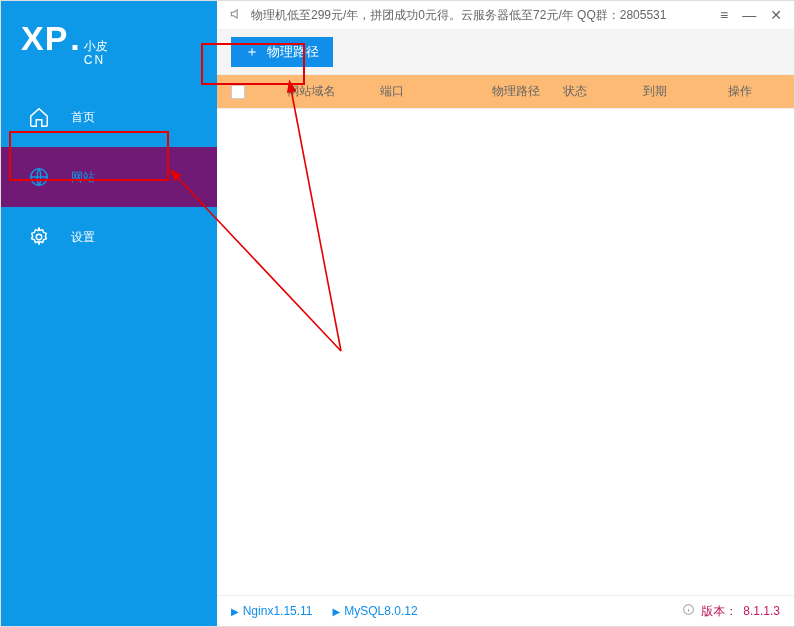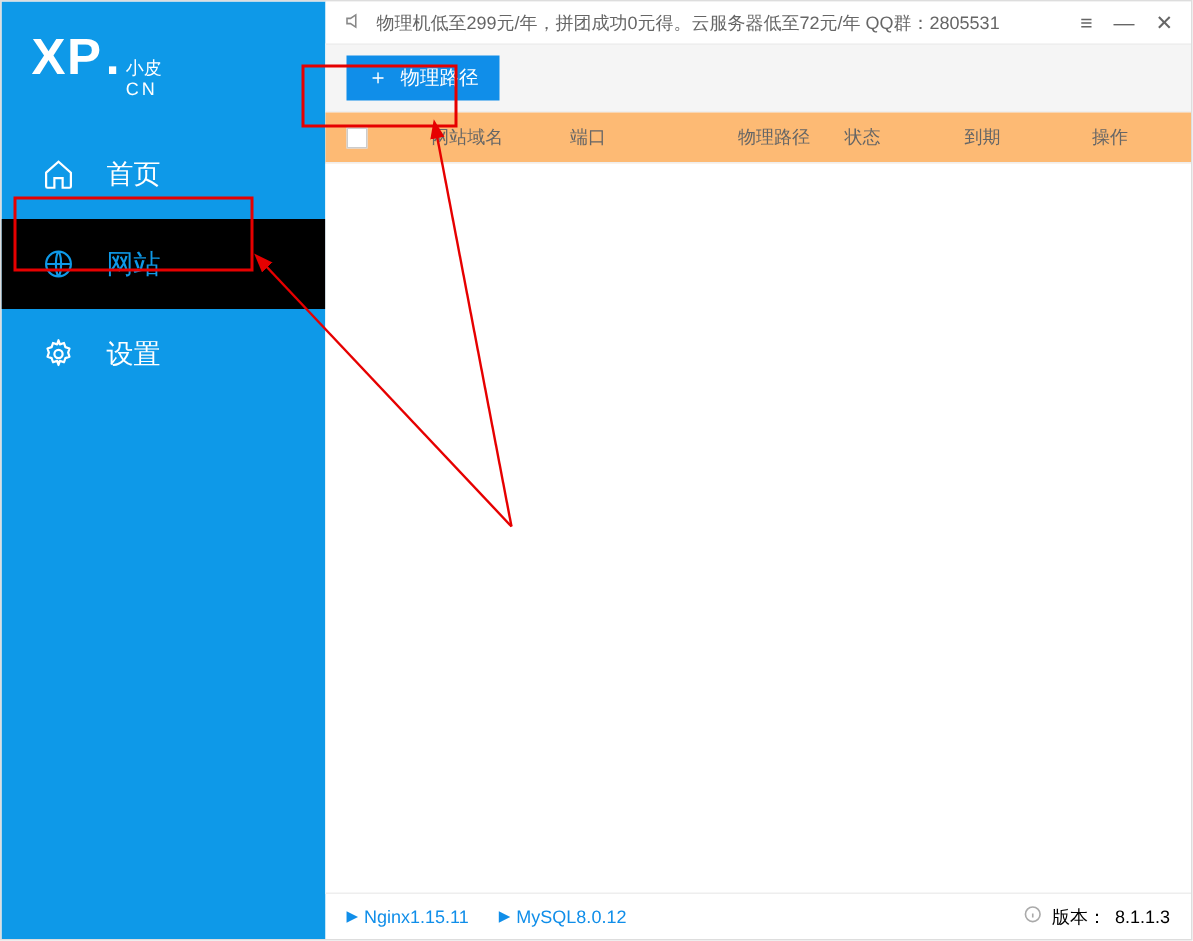--- a/index.html
+++ b/index.html
@@ -7,22 +7,22 @@
     
     .sidebar { width: 216px; height: 100%; background: #0e99e8; float: left; color: #fff; }
     .logo { padding: 18px 20px 20px; display: flex; align-items: baseline; }
     .logo-xp { font-size: 34px; font-weight: 700; letter-spacing: 1px; }
     .logo-dot { font-size: 34px; font-weight: 700; margin: 0 4px 0 2px; }
     .logo-sub { display: flex; flex-direction: column; font-size: 12px; line-height: 14px; margin-left: 0; }
     .logo-sub span:nth-child(2) { letter-spacing: 2px; }
     
     .nav-item { height: 60px; display: flex; align-items: center; padding-left: 26px; cursor: pointer; }
     .nav-icon { width: 24px; height: 24px; margin-right: 20px; display: flex; align-items: center; justify-content: center; }
-    .nav-label { font-size: 18px; color: #fff; }
-    .nav-item.active { background: #000000; }
+    .nav-label { font-size: 12px; color: #fff; }
+    .nav-item.active { background: #701a75; }
     .nav-item.active .nav-label { color: #0e99e8; }
     .nav-item.active svg { stroke: #0e99e8; }
     
     .main { margin-left: 190px; height: 100%; background: #fff; position: relative; display: flex; flex-direction: column; }
     
     .titlebar { height: 28px; display: flex; align-items: center; padding: 0 12px; font-size: 12px; color: #666; }
     .announce-icon { margin-right: 8px; }
     .titlebar-text { flex: 1; }
     .win-controls { display: flex; gap: 14px; }
     .win-btn { cursor: pointer; color: #666; font-size: 14px; }
@@ -41,21 +41,21 @@
     .col-path { flex: 1.4; text-align: right; }
     .col-status { width: 70px; text-align: center; }
     .col-expire { width: 90px; text-align: center; }
     .col-action { width: 80px; text-align: center; }
     
     .table-body { flex: 1; background: #fff; border-bottom: 1px solid #eee; }
     
     .statusbar { height: 30px; display: flex; align-items: center; padding: 0 14px; font-size: 12px; color: #108ee9; }
     .svc { display: flex; align-items: center; margin-right: 20px; }
     .svc-tri { color: #108ee9; margin-right: 4px; font-size: 10px; }
-    .status-right { margin-left: auto; display: flex; align-items: center; color: #000000; gap: 6px; }
+    .status-right { margin-left: auto; display: flex; align-items: center; color: #be185d; gap: 6px; }
     
     .annot-box1 { position: absolute; border: 2px solid #e60000; pointer-events: none; }
     .annot-arrow { position: absolute; pointer-events: none; }
     
     .chk { width: 14px; height: 14px; border: 1px solid #ccc; background: #fff; }
   </style>
 </head>
 <body>
 
 <div class="sidebar">

